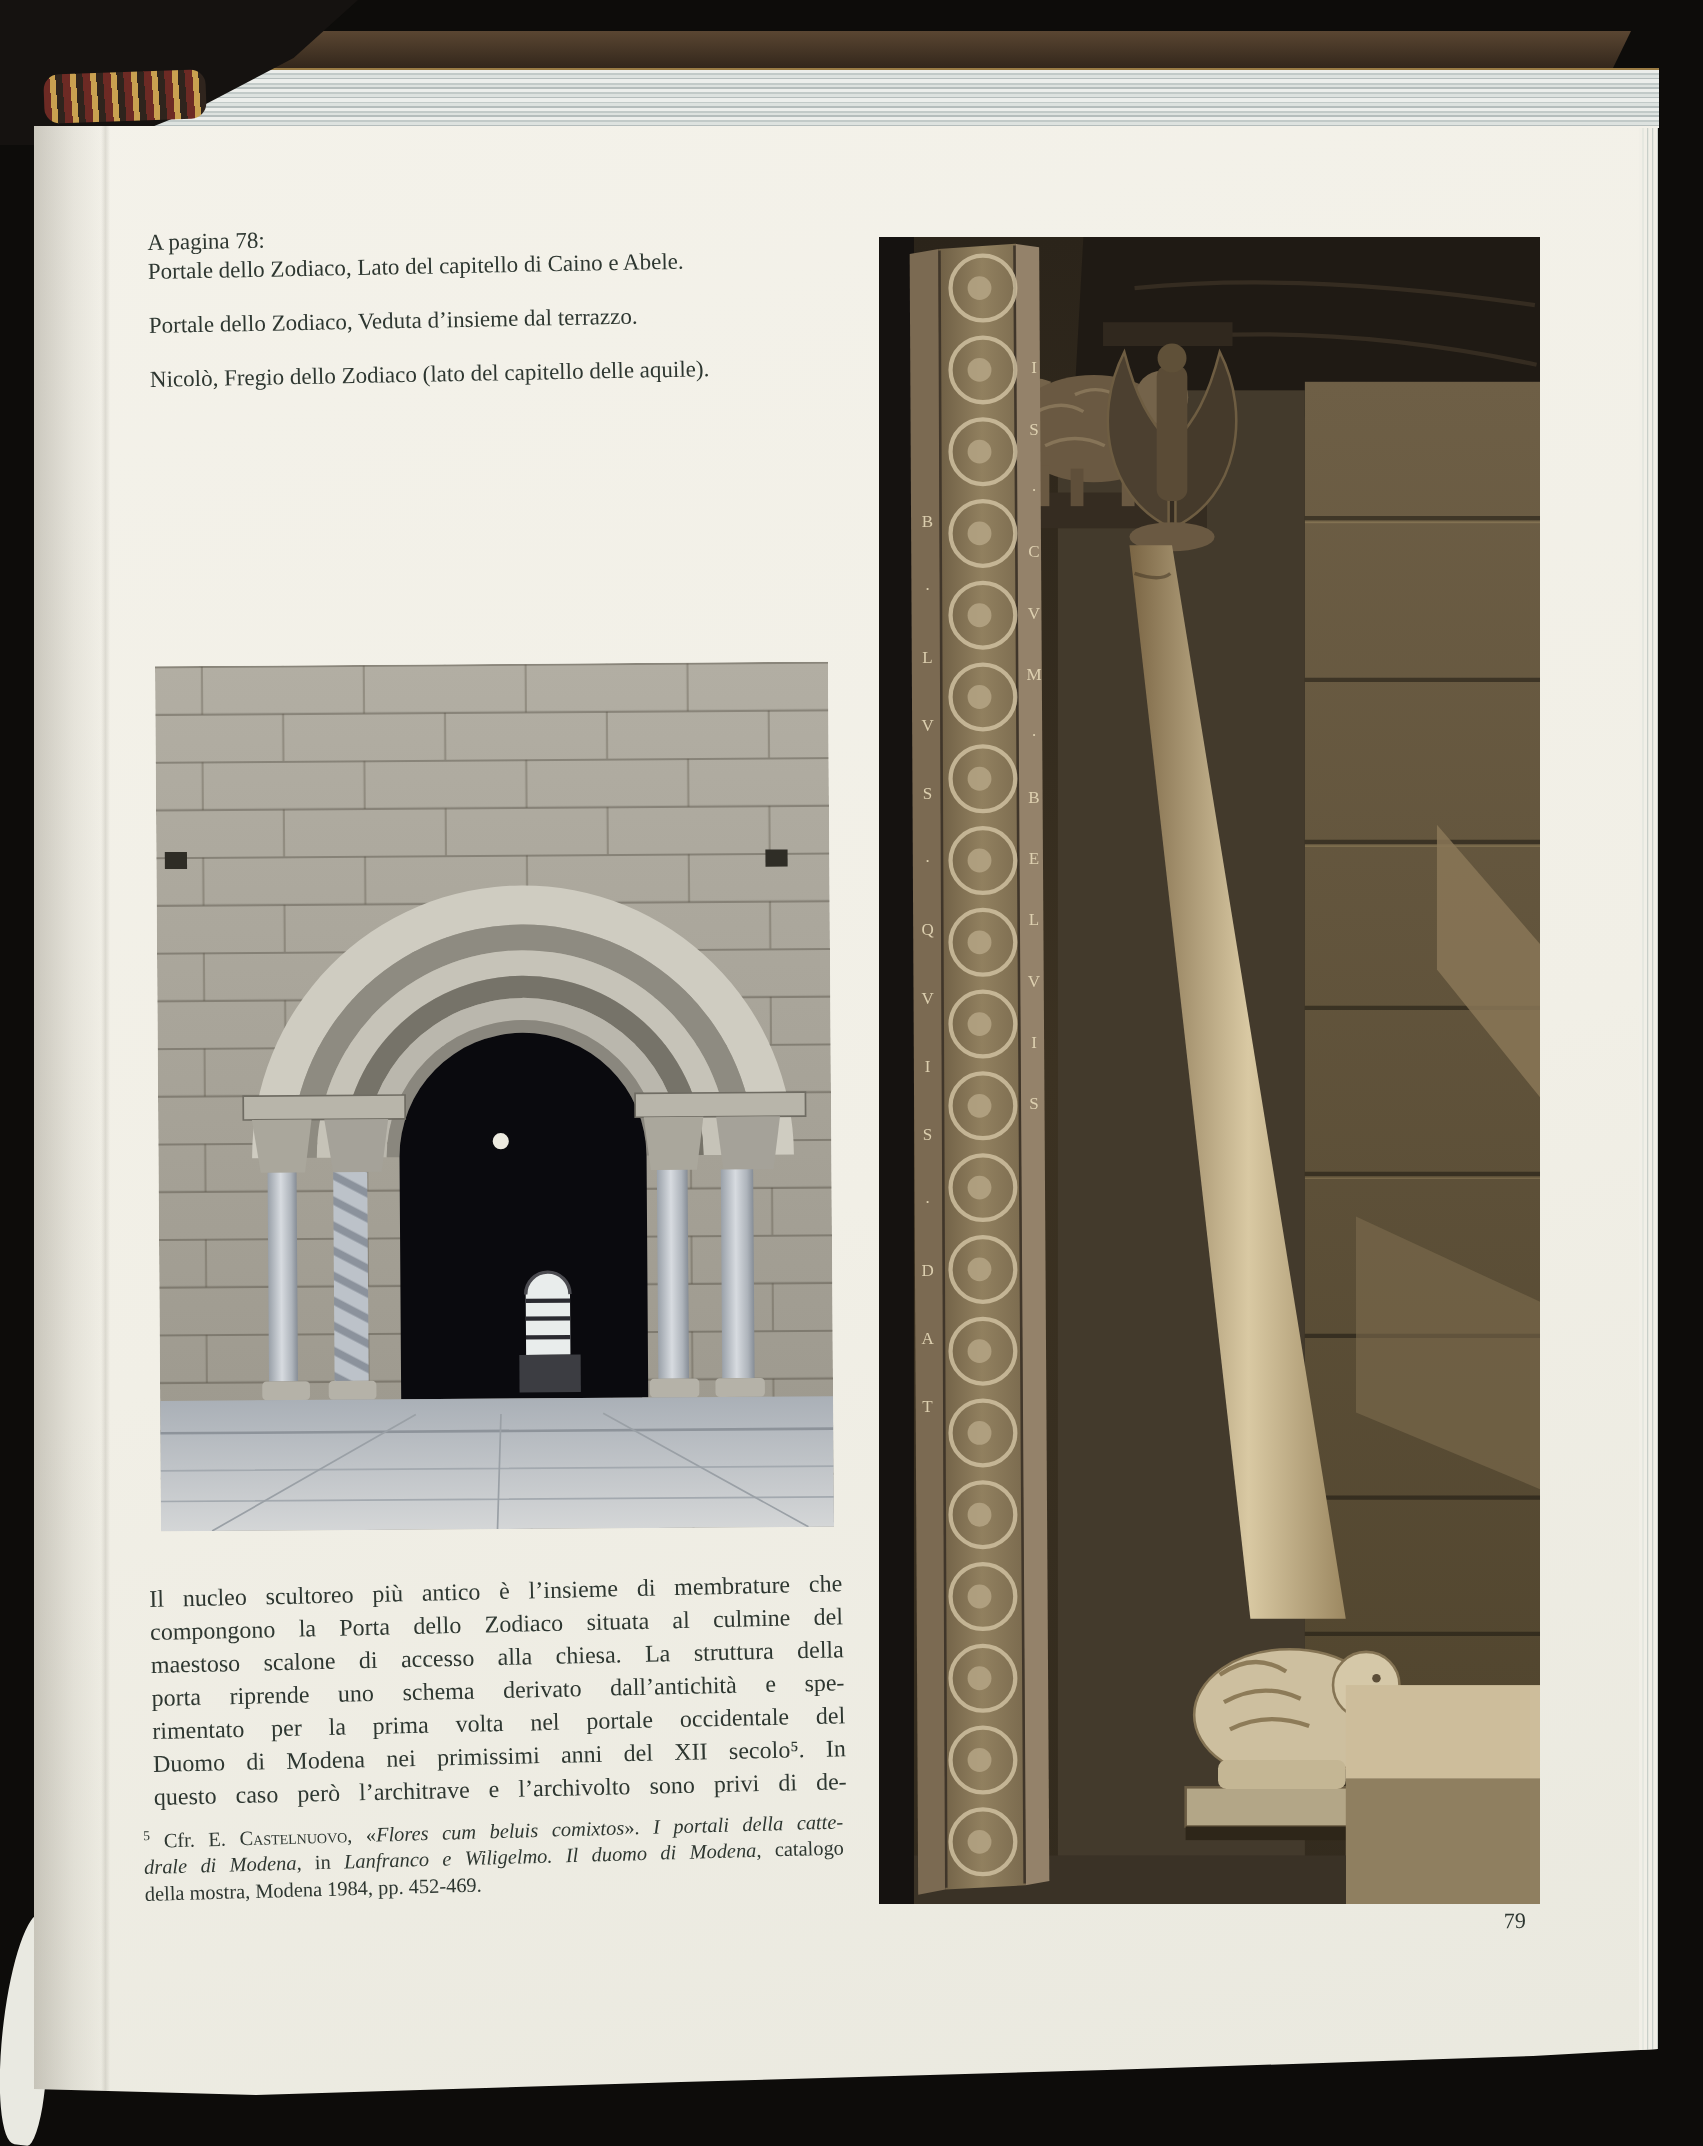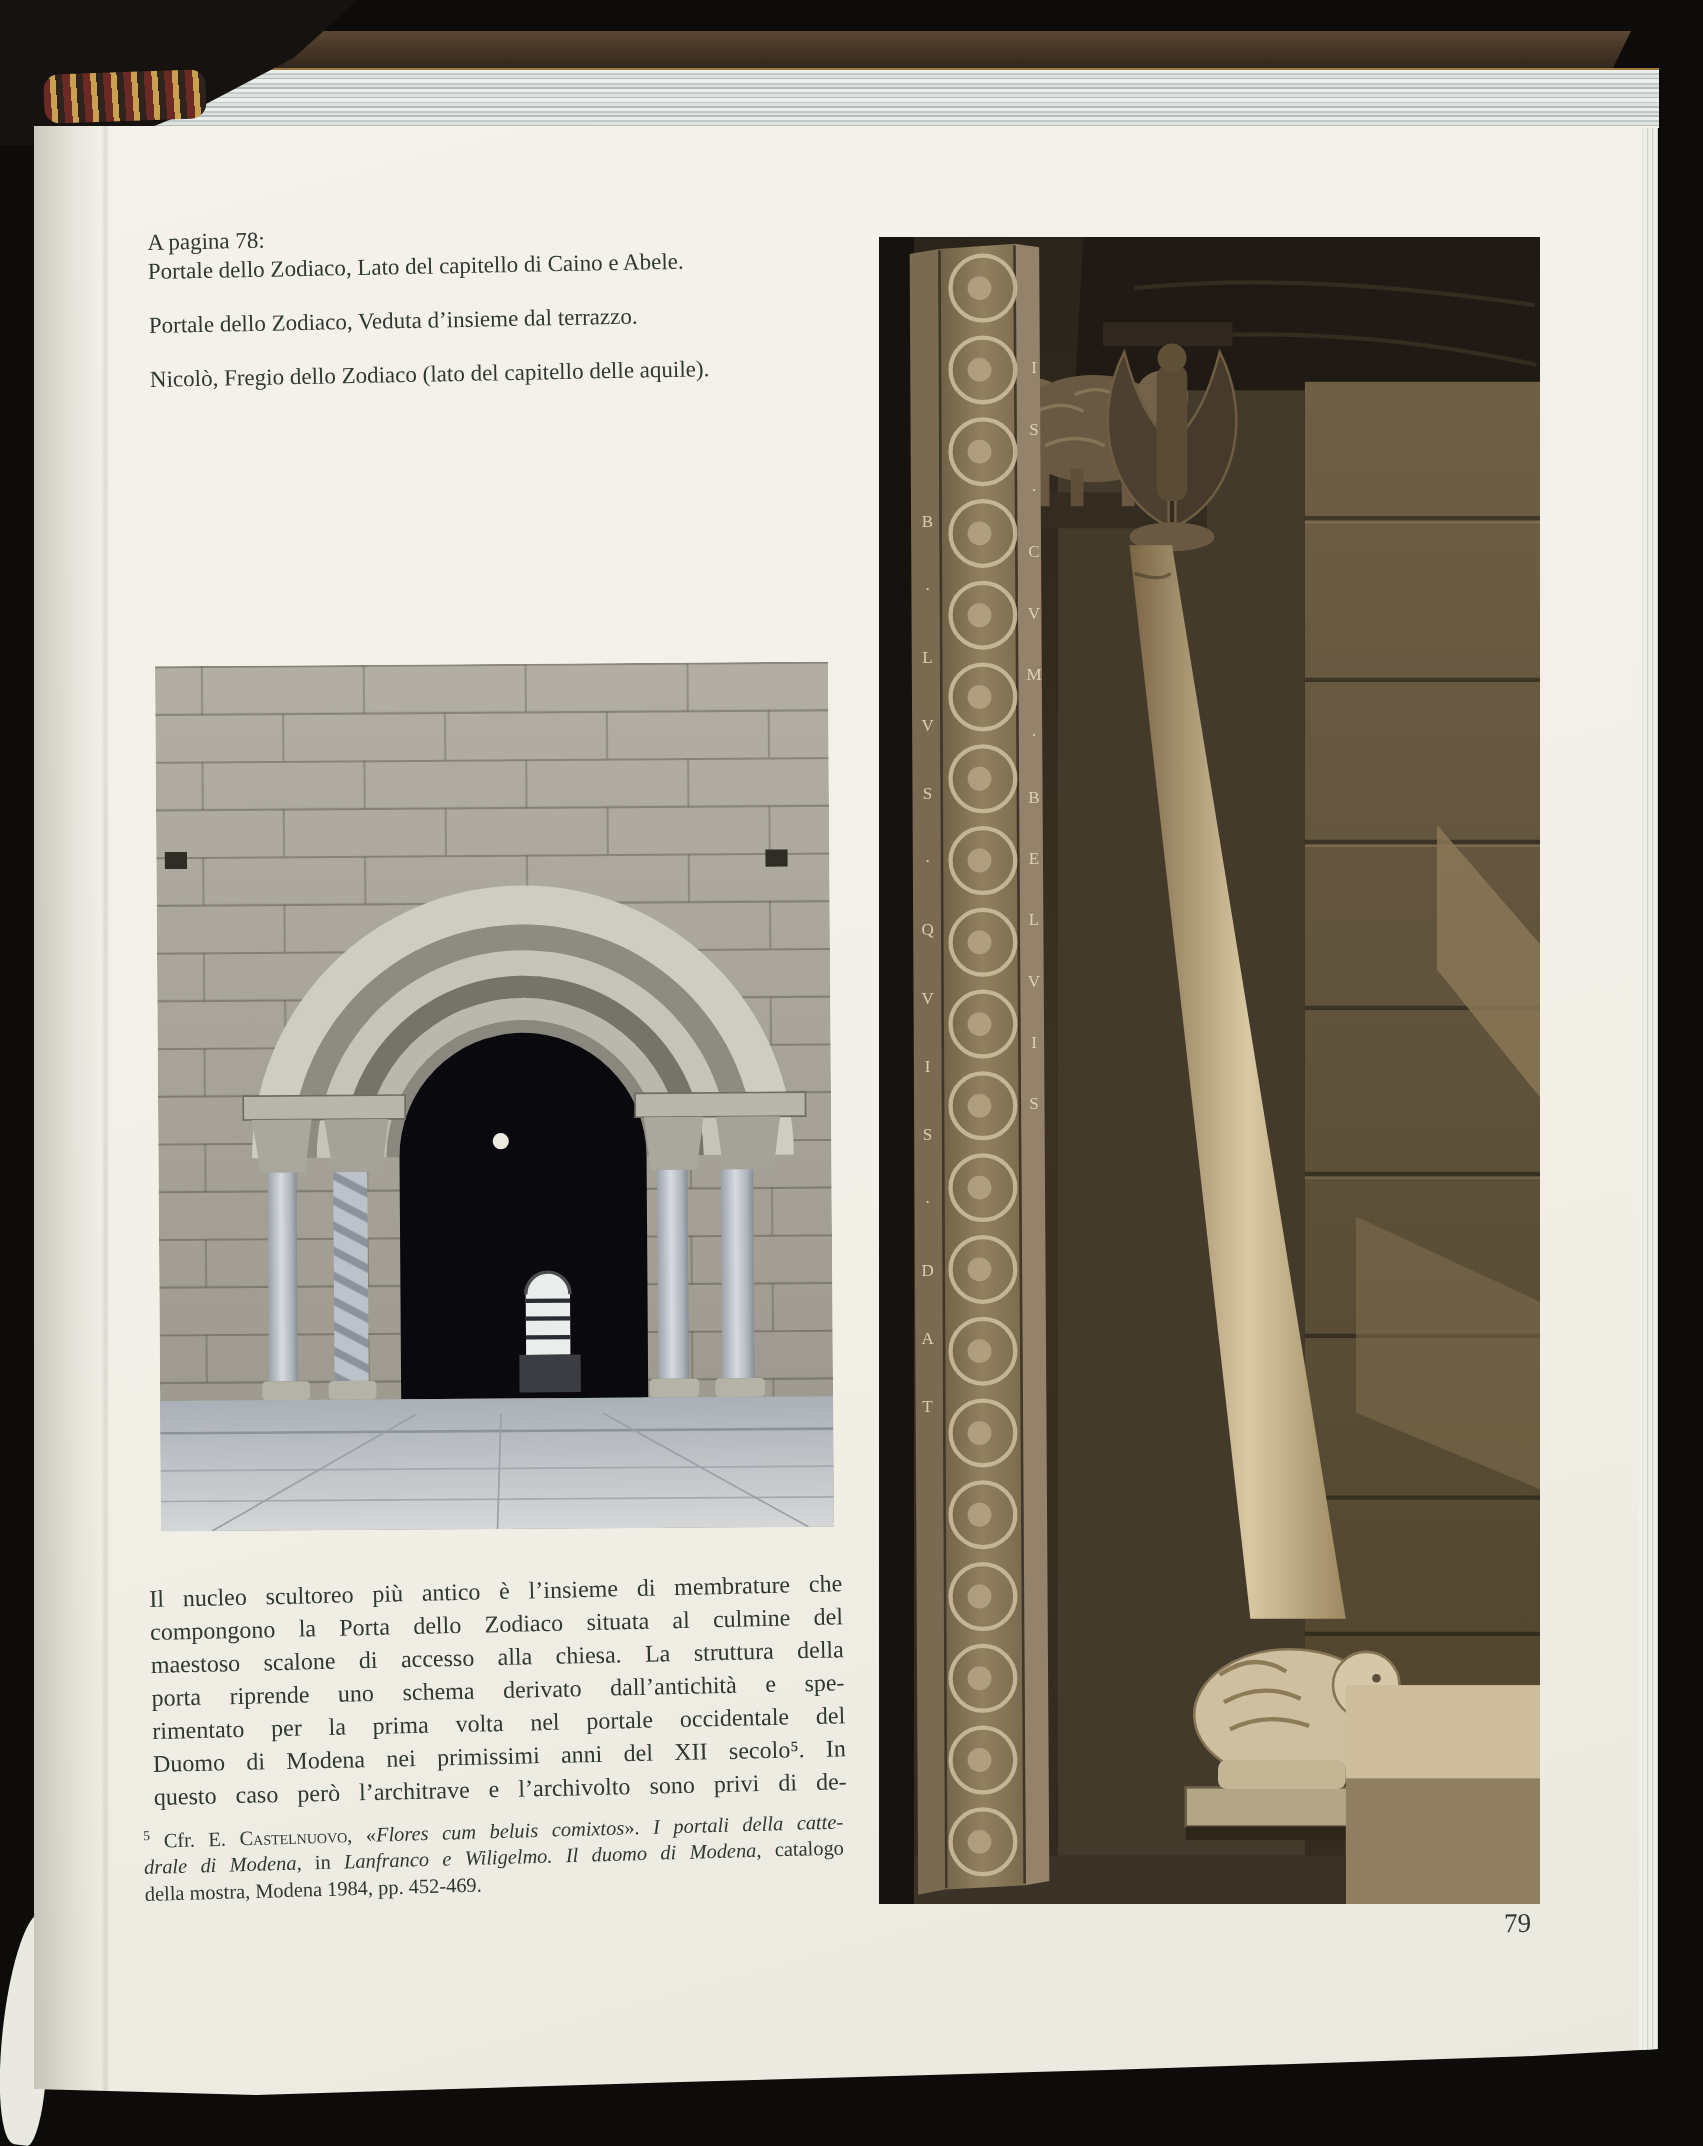--- a/index.html
+++ b/index.html
@@ -41,21 +41,21 @@
   .body-text{position:absolute;left:149px;top:1583px;width:693px;font-size:24px;
     line-height:33px;transform:rotate(-1.3deg);transform-origin:left top;}
   .body-line{text-align:justify;text-align-last:justify;white-space:normal;}
   .footnote{position:absolute;left:143px;top:1828px;width:700px;font-size:20.4px;
     line-height:26.4px;transform:rotate(-1.6deg);transform-origin:left top;}
   .fn-line{text-align:justify;text-align-last:justify;}
   .fn-line.last{text-align-last:left;}
   .fn-sup{font-size:13.6px;vertical-align:super;line-height:0;}
   .it{font-style:italic;}
   .sc{font-variant:small-caps;}
-  .page-number{position:absolute;left:1504px;top:1908px;font-size:27px;transform:rotate(-1deg);}
+  .page-number{position:absolute;left:1504px;top:1908px;font-size:22px;transform:rotate(-1deg);}
 
   
   .photo{position:absolute;display:block;}
   .photo-left{left:158px;top:664px;transform:rotate(-0.4deg);}
   .photo-right{left:879px;top:237px;}
 </style>
 </head>
 <body>
 
 <div class="stage">

